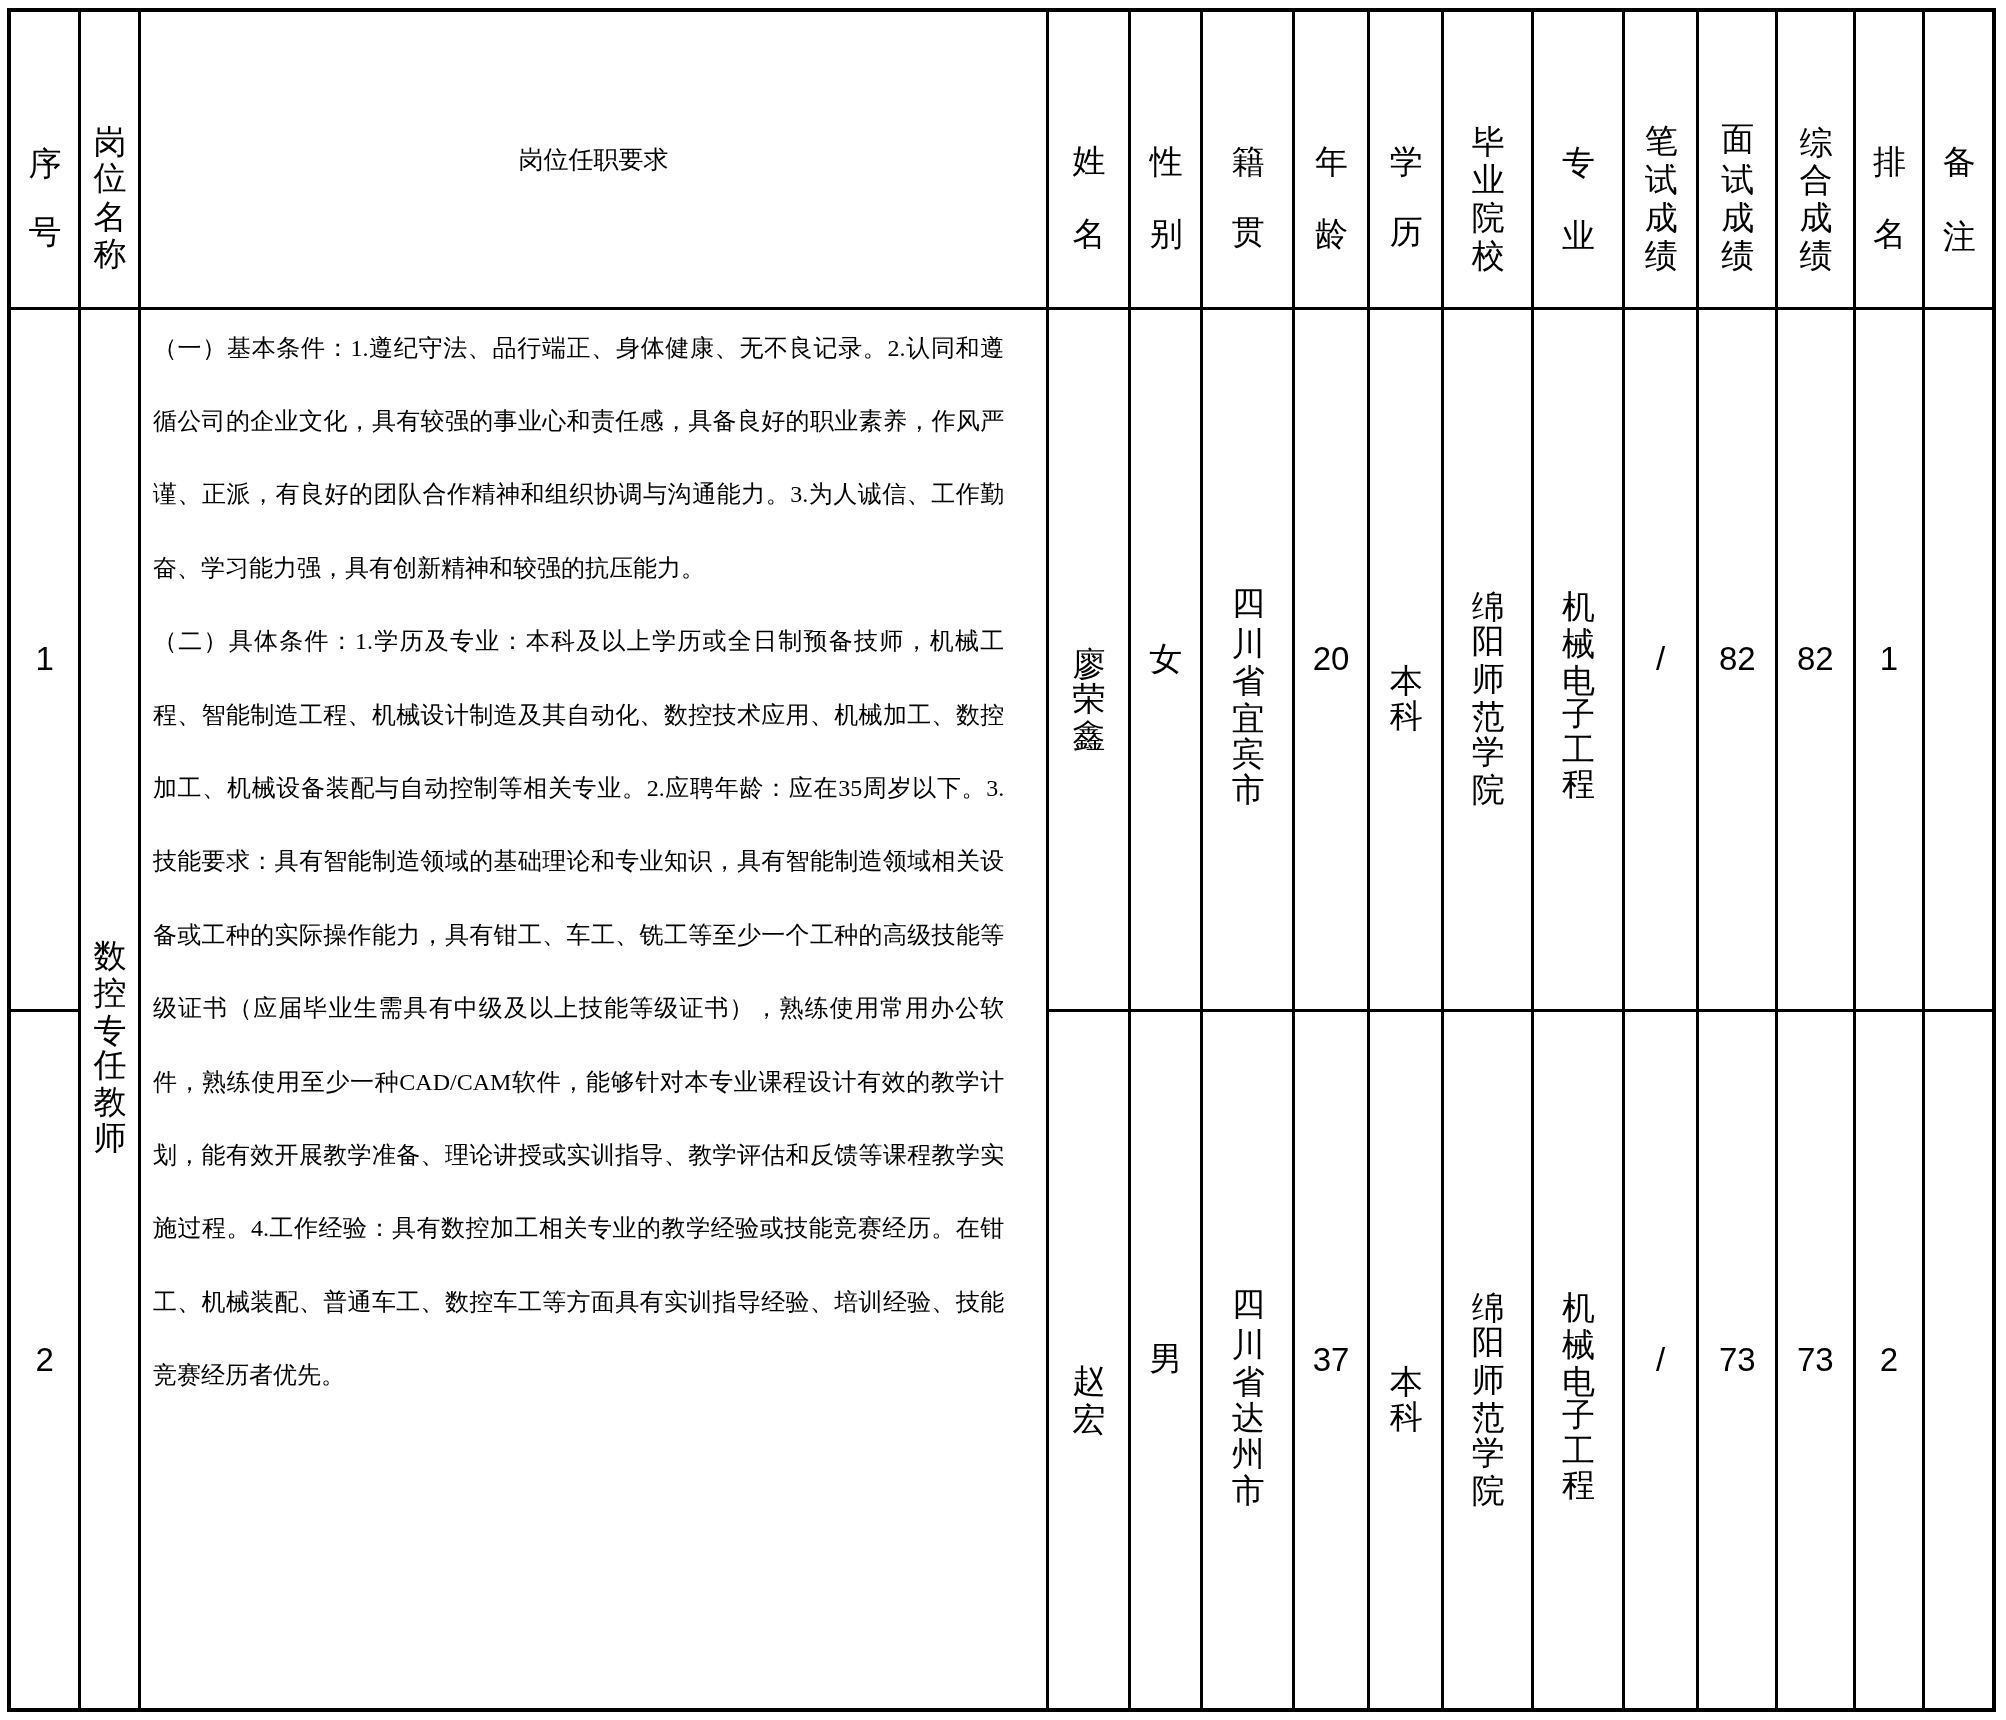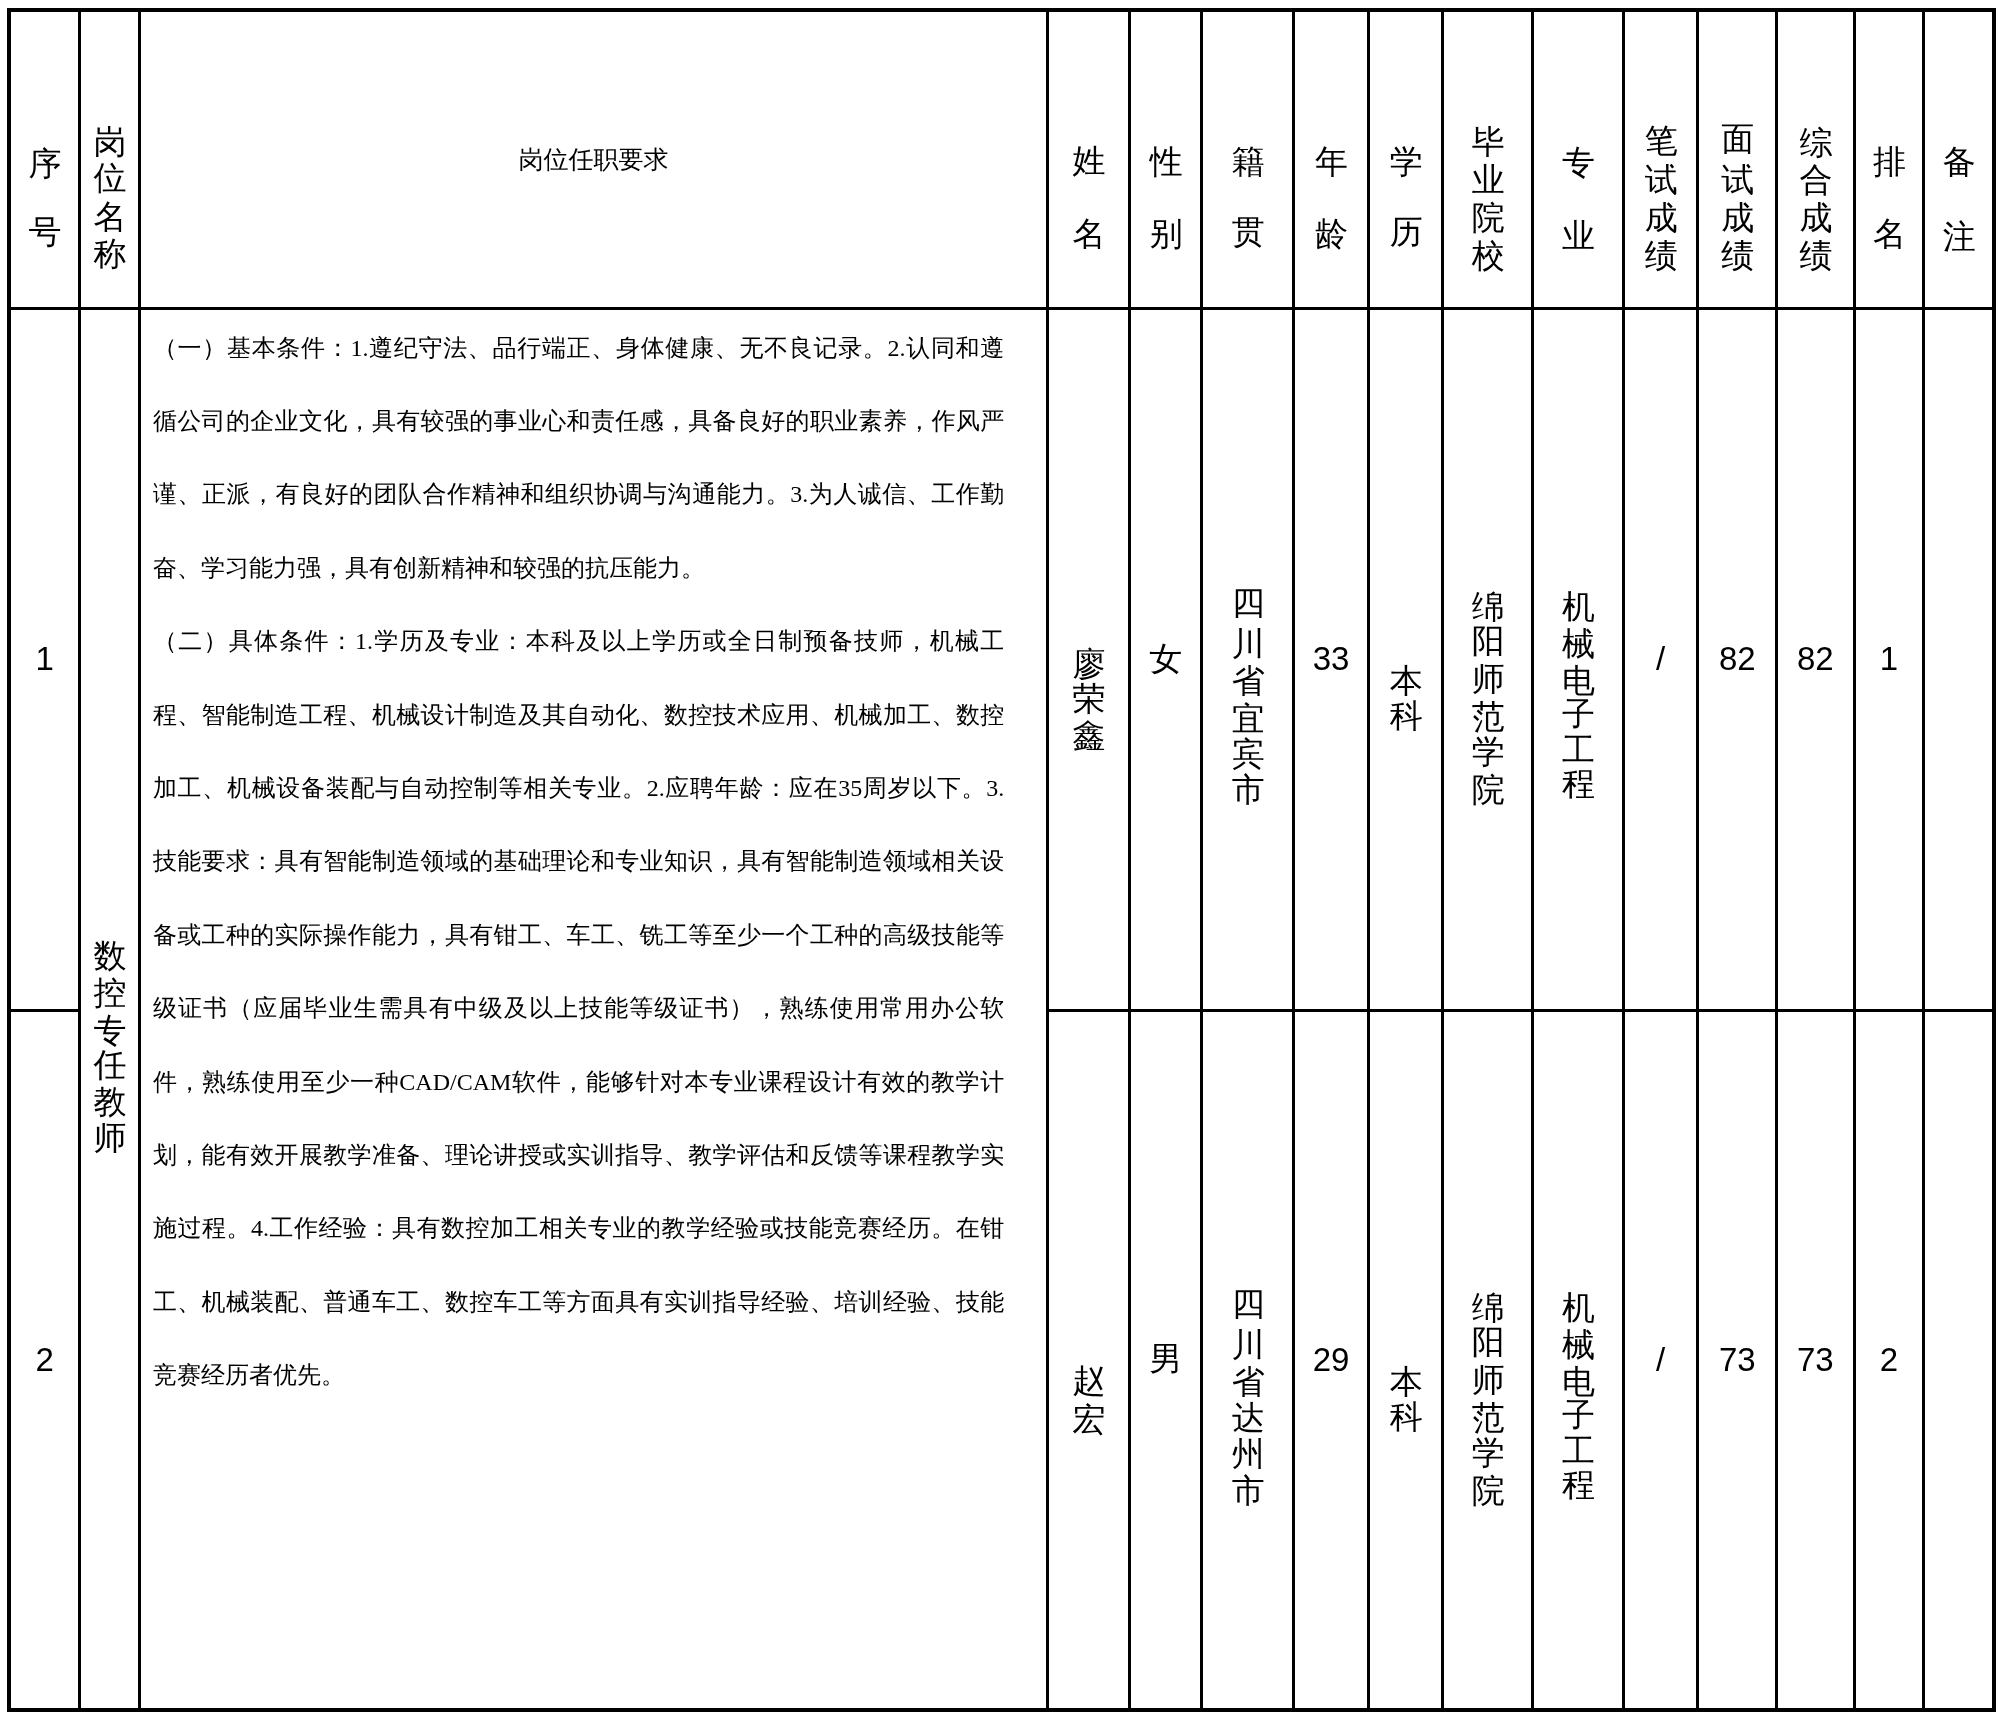--- a/index.html
+++ b/index.html
@@ -111,37 +111,37 @@
     <tr class="body-row-1">
       <td class="num">1</td>
       <td rowspan="2"><span class="vtext vb">数控专任教师</span></td>
       <td rowspan="2" class="req-cell">
         <p>（一）基本条件：1.遵纪守法、品行端正、身体健康、无不良记录。2.认同和遵循公司的企业文化，具有较强的事业心和责任感，具备良好的职业素养，作风严谨、正派，有良好的团队合作精神和组织协调与沟通能力。3.为人诚信、工作勤奋、学习能力强，具有创新精神和较强的抗压能力。</p>
         <p>（二）具体条件：1.学历及专业：本科及以上学历或全日制预备技师，机械工程、智能制造工程、机械设计制造及其自动化、数控技术应用、机械加工、数控加工、机械设备装配与自动控制等相关专业。2.应聘年龄：应在35周岁以下。3.技能要求：具有智能制造领域的基础理论和专业知识，具有智能制造领域相关设备或工种的实际操作能力，具有钳工、车工、铣工等至少一个工种的高级技能等级证书（应届毕业生需具有中级及以上技能等级证书），熟练使用常用办公软件，熟练使用至少一种CAD/CAM软件，能够针对本专业课程设计有效的教学计划，能有效开展教学准备、理论讲授或实训指导、教学评估和反馈等课程教学实施过程。4.工作经验：具有数控加工相关专业的教学经验或技能竞赛经历。在钳工、机械装配、普通车工、数控车工等方面具有实训指导经验、培训经验、技能竞赛经历者优先。</p>
       </td>
       <td><span class="vtext vb">廖荣鑫</span></td>
       <td>女</td>
       <td><span class="vtext vb">四川省宜宾市</span></td>
-      <td class="num">33</td>
+      <td class="num">20</td>
       <td><span class="vtext vb">本科</span></td>
       <td><span class="vtext vb">绵阳师范学院</span></td>
       <td><span class="vtext vb">机械电子工程</span></td>
       <td class="num">/</td>
       <td class="num">82</td>
       <td class="num">82</td>
       <td class="num">1</td>
       <td></td>
     </tr>
 
     <tr class="body-row-2">
       <td class="num">2</td>
       <td><span class="vtext vb">赵宏</span></td>
       <td>男</td>
       <td><span class="vtext vb">四川省达州市</span></td>
-      <td class="num">29</td>
+      <td class="num">37</td>
       <td><span class="vtext vb">本科</span></td>
       <td><span class="vtext vb">绵阳师范学院</span></td>
       <td><span class="vtext vb">机械电子工程</span></td>
       <td class="num">/</td>
       <td class="num">73</td>
       <td class="num">73</td>
       <td class="num">2</td>
       <td></td>
     </tr>
   </tbody>

